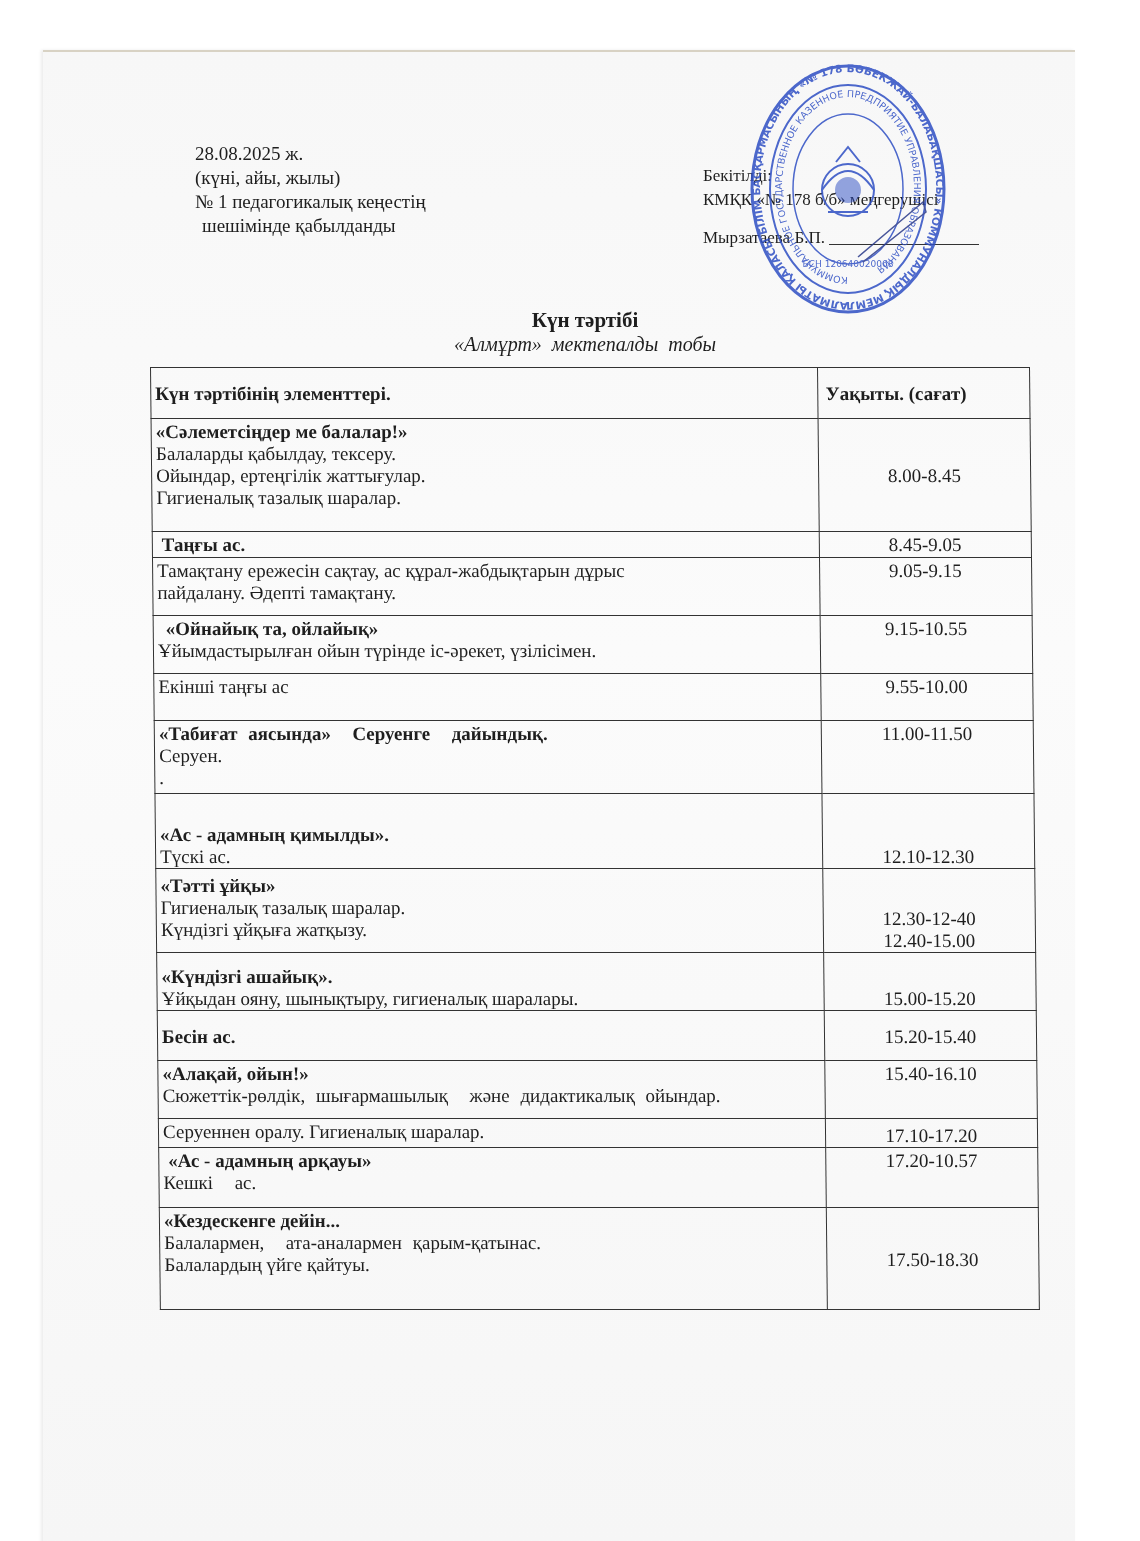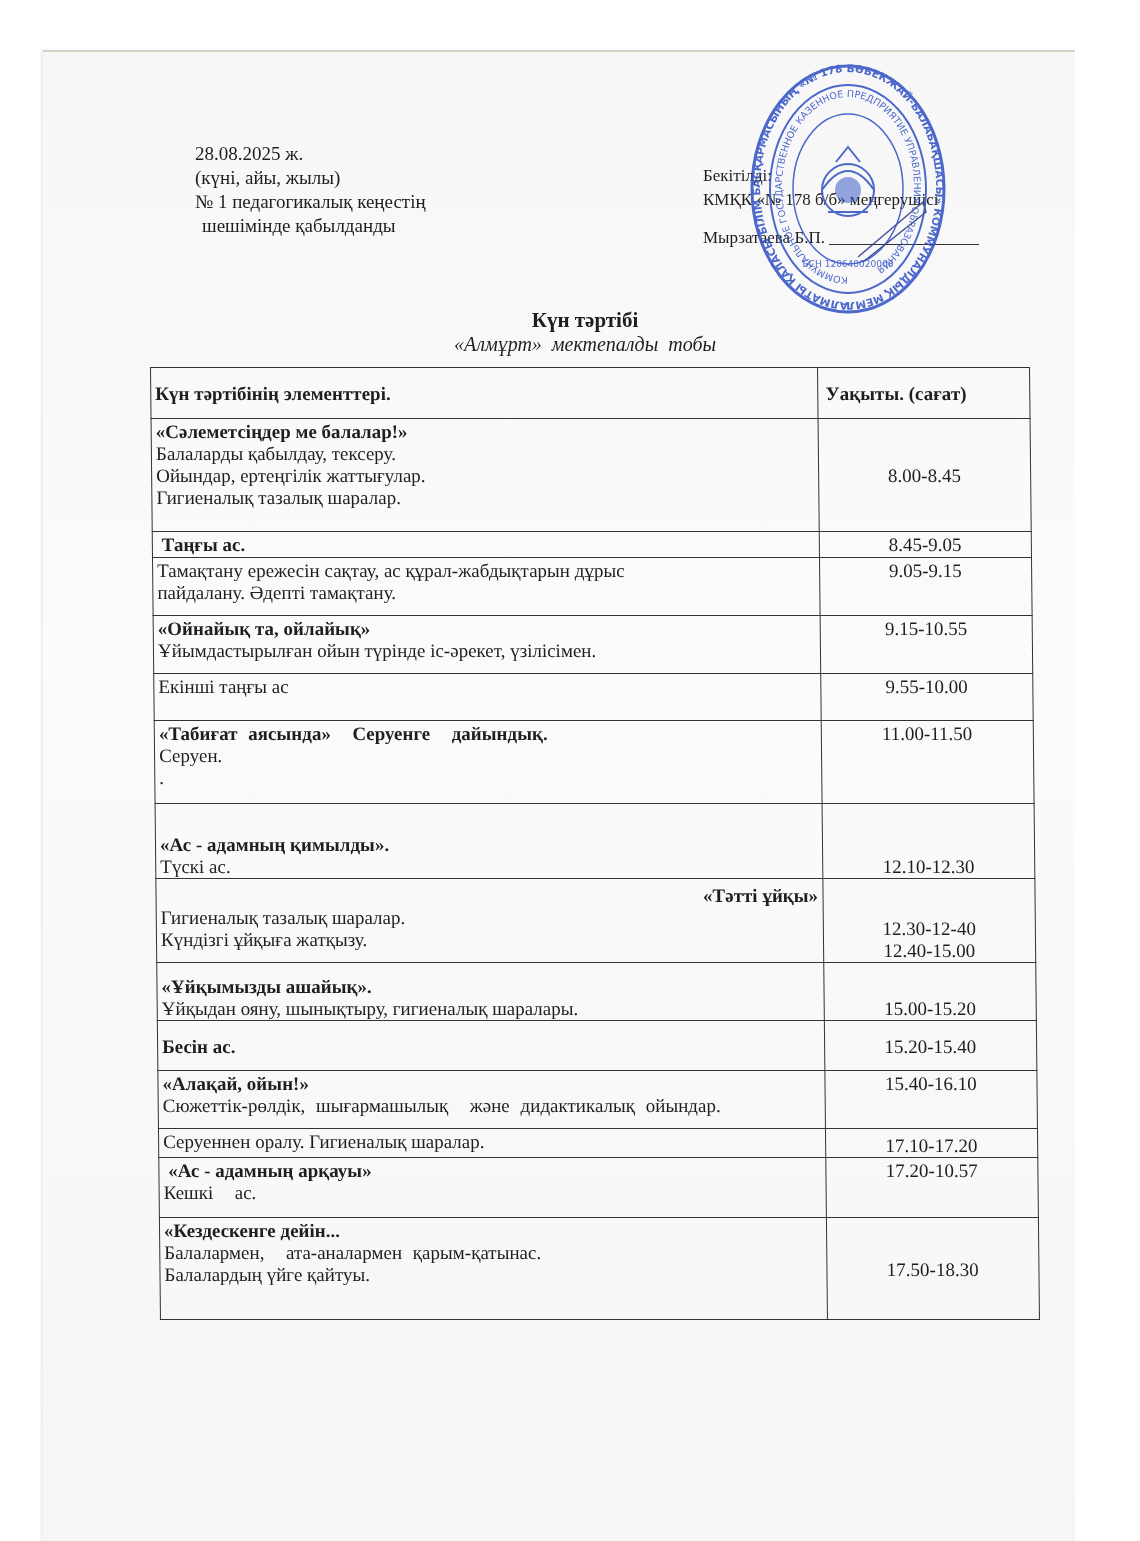--- a/index.html
+++ b/index.html
@@ -155,68 +155,68 @@
         <td class="act">
           <span class="line" style="white-space: pre;">Тамақтану ережесін сақтау, ас құрал-жабдықтарын дұрыс</span>
           <span class="line" style="white-space: pre;">пайдалану. Әдепті тамақтану.</span>
         </td>
         <td class="time top">
           <span class="line">9.05-9.15</span>
         </td>
       </tr>
       <tr style="height: 58px;">
         <td class="act">
-          <span class="line b" style="white-space: pre;">«Ойнайық та, ойлайық»</span>
+          <span class="line b" style="white-space: pre; margin-left: 8px;">«Ойнайық та, ойлайық»</span>
           <span class="line" style="white-space: pre;">Ұйымдастырылған ойын түрінде іс-әрекет, үзілісімен.</span>
         </td>
         <td class="time top">
           <span class="line">9.15-10.55</span>
         </td>
       </tr>
       <tr style="height: 47px;">
         <td class="act">
           <span class="line" style="white-space: pre;">Екінші таңғы ас</span>
         </td>
         <td class="time top">
           <span class="line">9.55-10.00</span>
         </td>
       </tr>
-      <tr style="height: 83px;">
+      <tr style="height: 73px;">
         <td class="act">
           <span class="line b spc" style="white-space: pre;">«Табиғат аясында»  Серуенге  дайындық.</span>
           <span class="line" style="white-space: pre;">Серуен.</span>
           <span class="line" style="white-space: pre;">.</span>
         </td>
         <td class="time top">
           <span class="line">11.00-11.50</span>
         </td>
       </tr>
       <tr style="height: 75px;">
         <td class="act" style="vertical-align: bottom;">
           <span class="line b" style="white-space: pre;">«Ас - адамның қимылды».</span>
           <span class="line" style="white-space: pre;">Түскі ас.</span>
         </td>
         <td class="time bottom">
           <span class="line">12.10-12.30</span>
         </td>
       </tr>
       <tr style="height: 84px;">
         <td class="act" style="padding-top: 6px;">
-          <span class="line b" style="white-space: pre; text-align: right;">«Тәтті ұйқы»</span>
+          <span class="line b" style="white-space: pre;">«Тәтті ұйқы»</span>
           <span class="line" style="white-space: pre;">Гигиеналық тазалық шаралар.</span>
           <span class="line" style="white-space: pre;">Күндізгі ұйқыға жатқызу.</span>
         </td>
         <td class="time bottom" style="vertical-align: bottom;">
           <span class="line">12.30-12-40</span>
           <span class="line">12.40-15.00</span>
         </td>
       </tr>
       <tr style="height: 58px;">
         <td class="act" style="vertical-align: bottom;">
-          <span class="line b" style="white-space: pre;">«Ұйқымызды ашайық».</span>
+          <span class="line b" style="white-space: pre;">«Күндізгі ашайық».</span>
           <span class="line" style="white-space: pre;">Ұйқыдан ояну, шынықтыру, гигиеналық шаралары.</span>
         </td>
         <td class="time bottom">
           <span class="line">15.00-15.20</span>
         </td>
       </tr>
       <tr style="height: 50px;">
         <td class="act" style="vertical-align: middle;">
           <span class="line b" style="white-space: pre;">Бесін ас.</span>
         </td>

